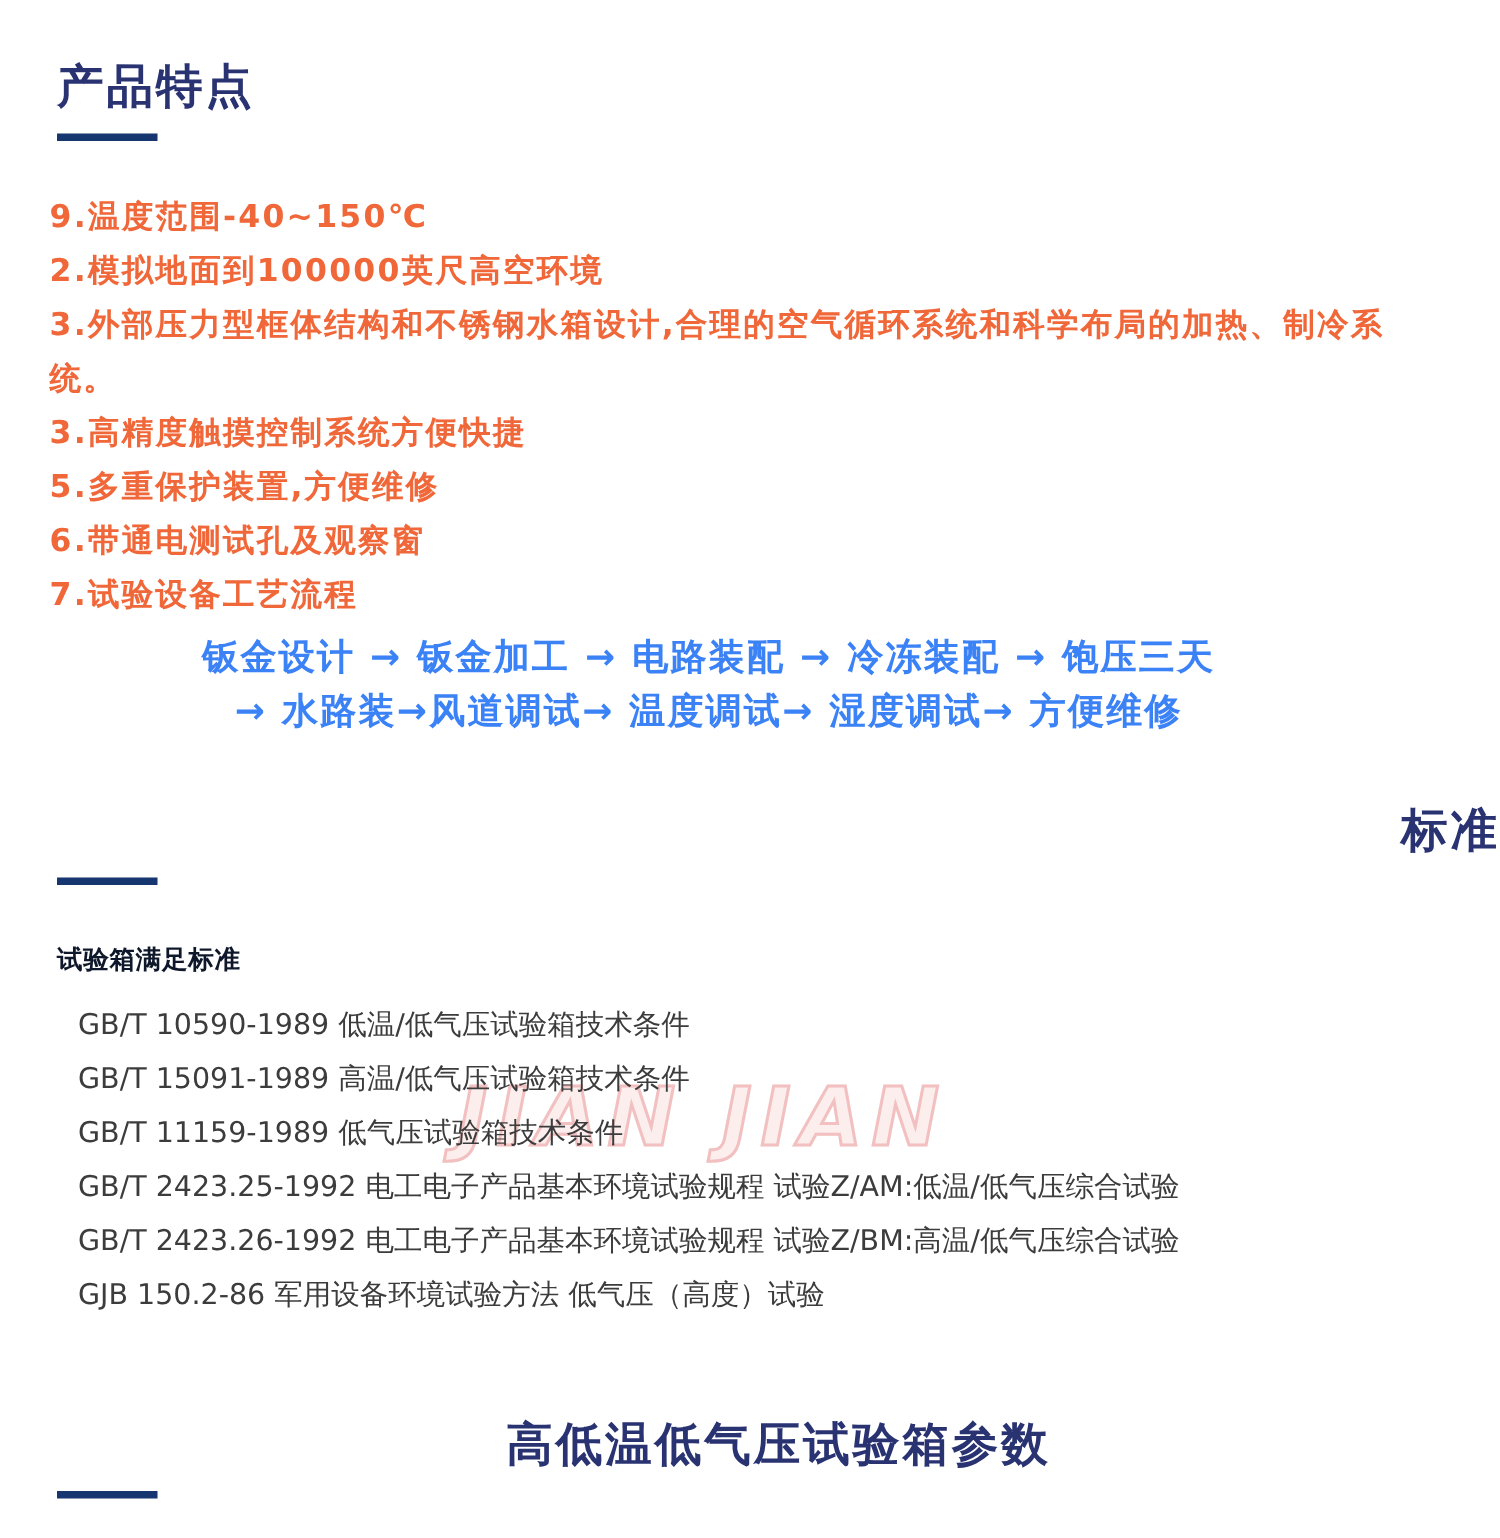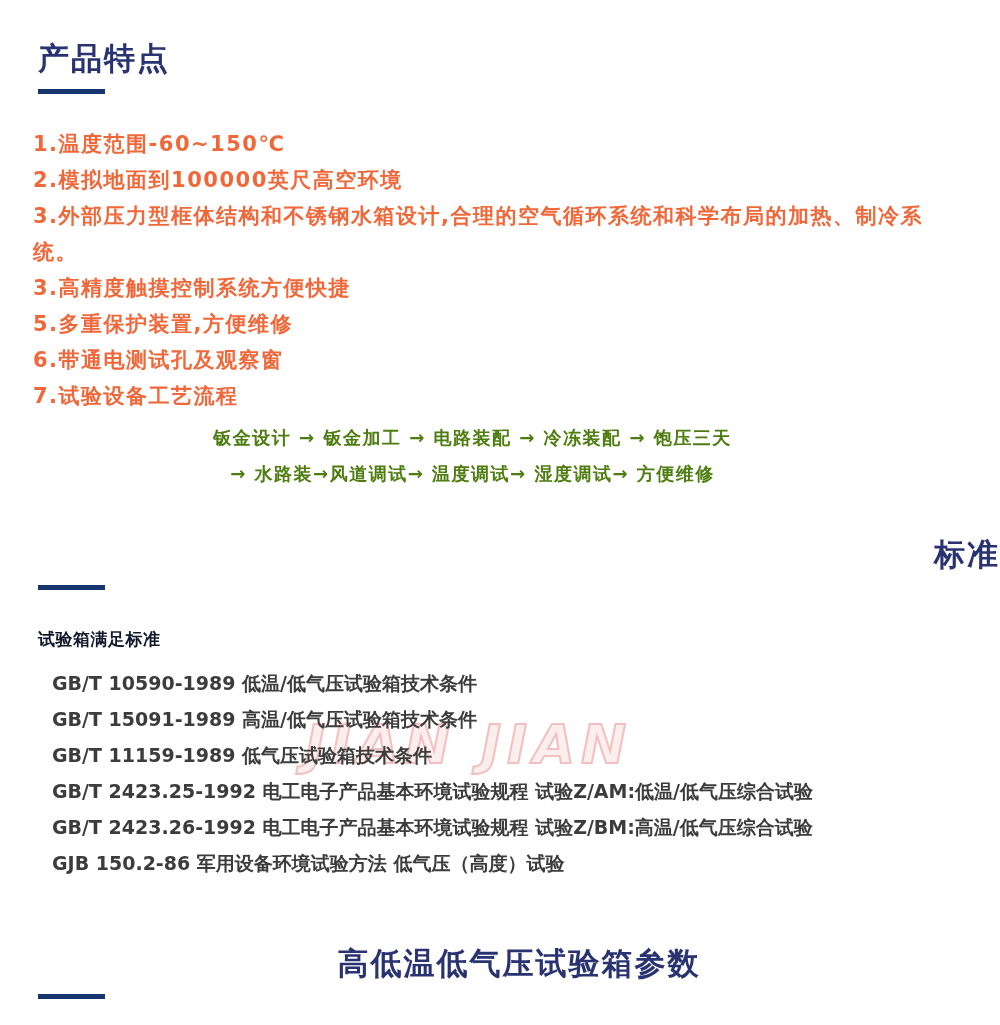--- a/index.html
+++ b/index.html
@@ -43,41 +43,41 @@
     font-weight: bold;
     line-height: 36px;
     letter-spacing: 1.5px;
   }
   .feature-item { white-space: normal; }
   
   .process-flow {
     margin-top: 6px;
     width: 945px;
     text-align: center;
-    color: #4d7c0f;
-    font-size: 18px;
+    color: #3b82f6;
+    font-size: 24px;
     font-weight: bold;
     line-height: 36px;
     letter-spacing: 1.5px;
   }
   
   .standards-section-heading { margin-top: 44px; text-align: right; }
   .standards-subheading {
     margin: 38px 0 0 38px;
     color: #0f172a;
     font-size: 17px;
     font-weight: bold;
     letter-spacing: 0.5px;
   }
   .standards-list {
     margin: 14px 0 0 52px;
     color: #3c3c3c;
     font-size: 19px;
     line-height: 36px;
-    font-weight: bold;
+    font-weight: normal;
   }
   
   .parameters-heading { margin-top: 64px; text-align: center; }
   
   .watermark {
     position: absolute;
     left: 305px;
     top: 713px;
     z-index: 0;
     font-size: 54px;
@@ -96,21 +96,21 @@
 
 <div class="watermark">JIAN JIAN</div>
 
 <div class="content">
 
   <div style="padding-top:40px;">
     <h2 class="section-heading">产品特点</h2>
     <div class="heading-underline"></div>
 
     <div class="features-list">
-      <div class="feature-item">1.温度范围-60~150℃</div>
+      <div class="feature-item">9.温度范围-40~150℃</div>
       <div class="feature-item">2.模拟地面到100000英尺高空环境</div>
       <div class="feature-item">3.外部压力型框体结构和不锈钢水箱设计,合理的空气循环系统和科学布局的加热、制冷系统。</div>
       <div class="feature-item">3.高精度触摸控制系统方便快捷</div>
       <div class="feature-item">5.多重保护装置,方便维修</div>
       <div class="feature-item">6.带通电测试孔及观察窗</div>
       <div class="feature-item">7.试验设备工艺流程</div>
     </div>
 
     <div class="process-flow">
       <div>钣金设计 → 钣金加工 → 电路装配 → 冷冻装配 → 饱压三天</div>

